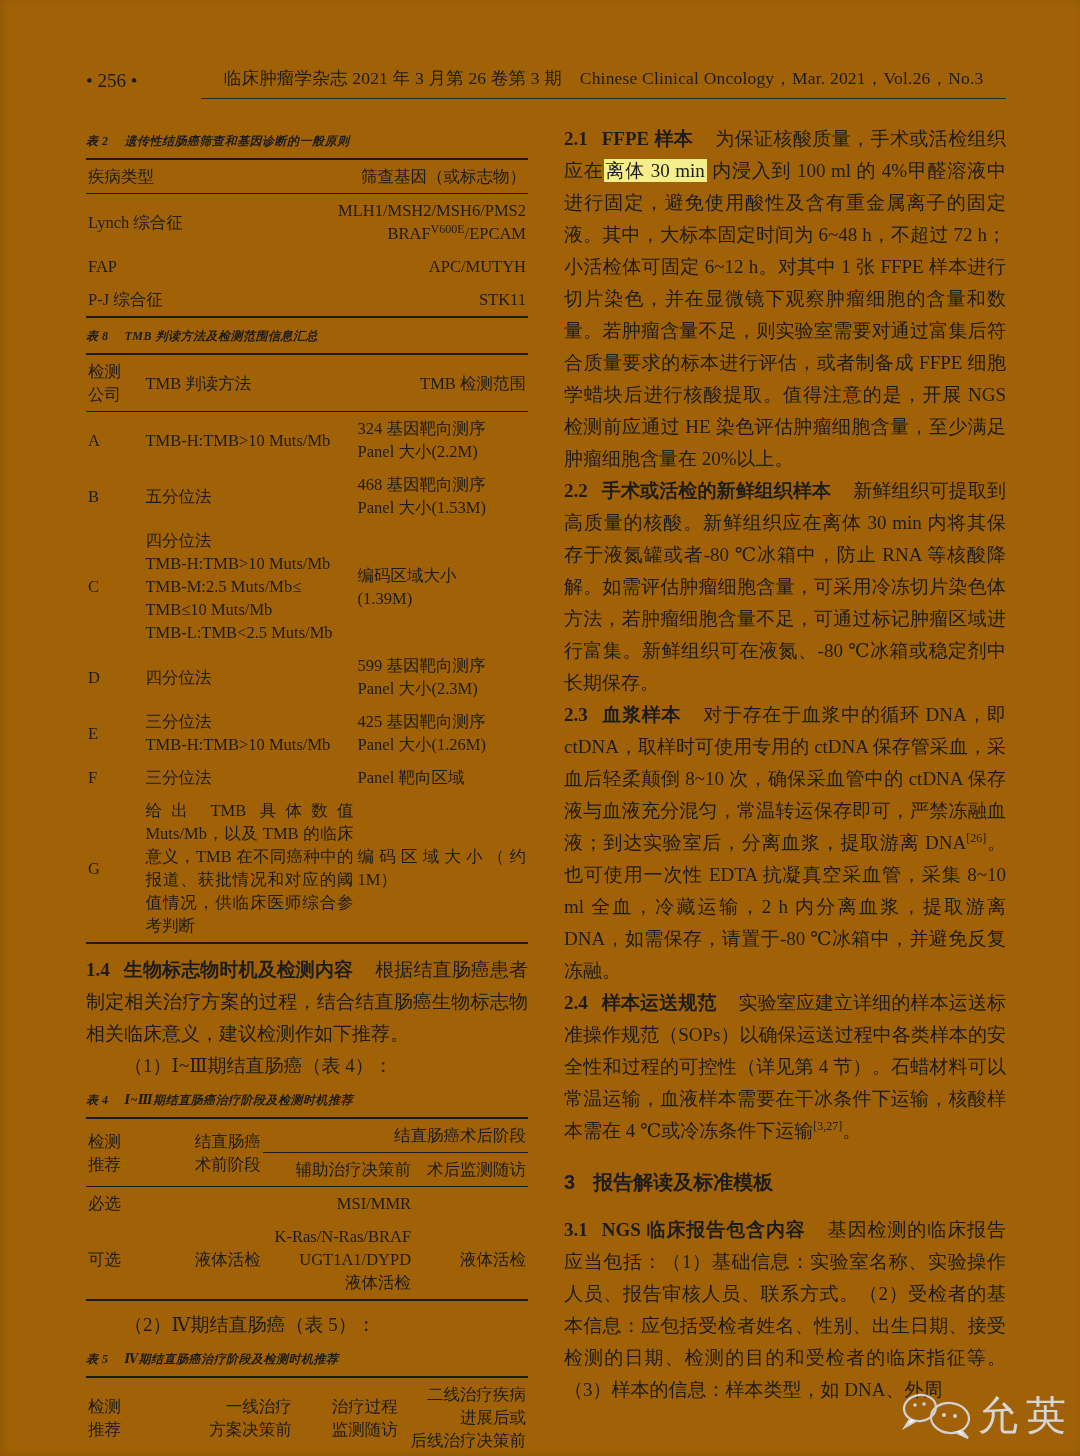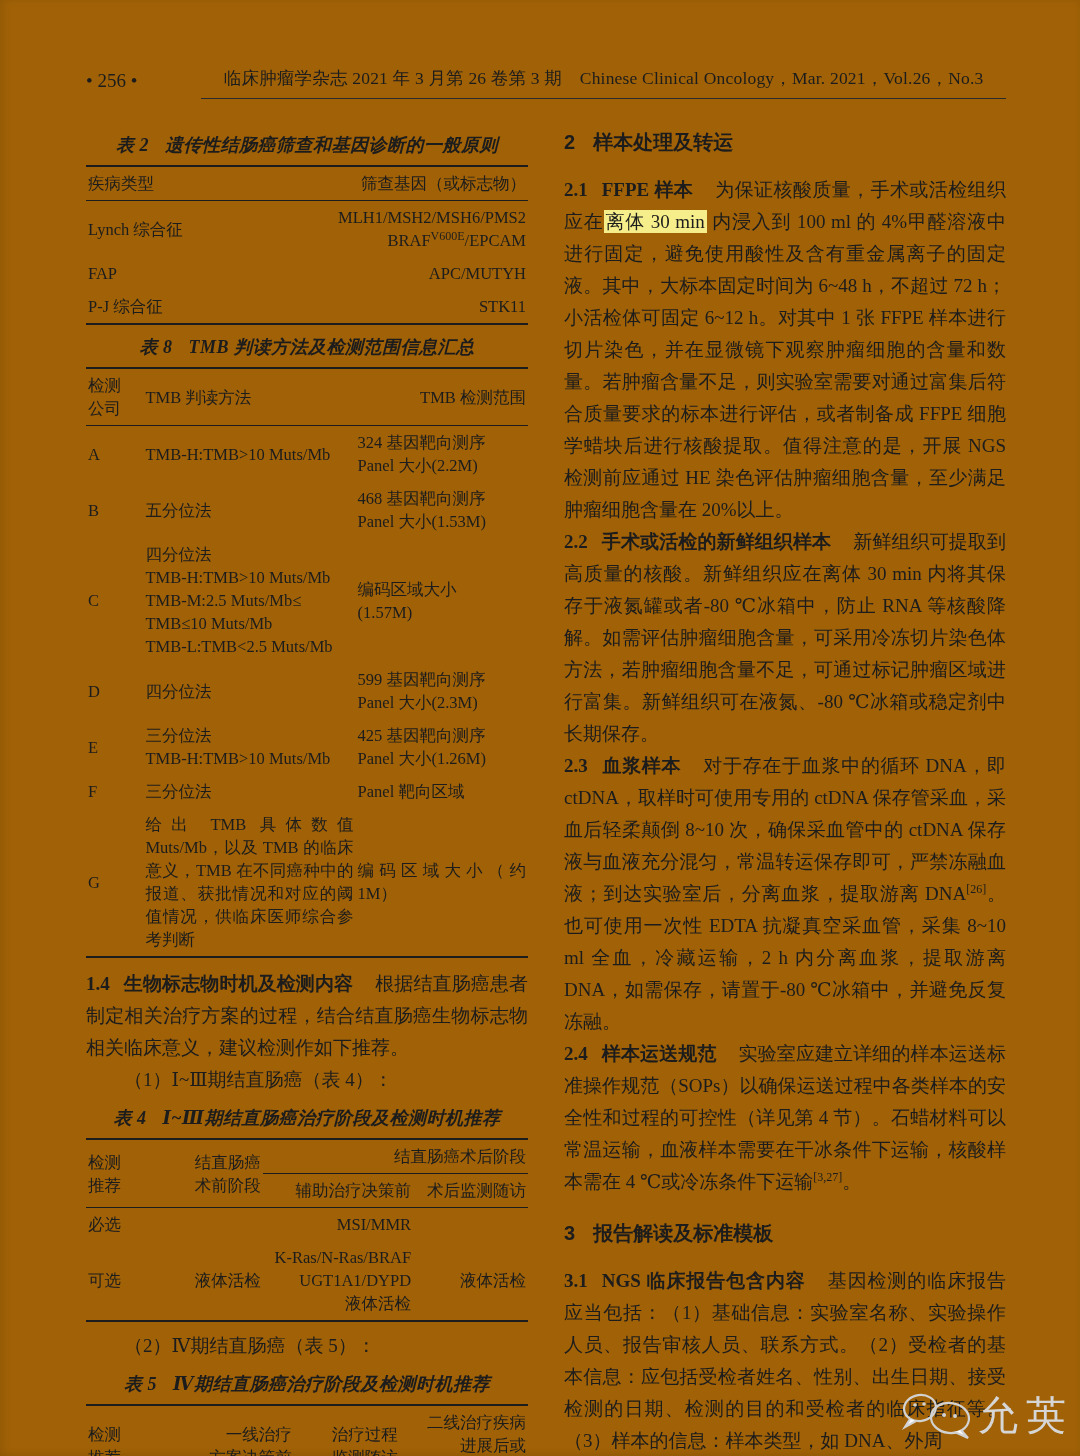--- a/index.html
+++ b/index.html
@@ -23,21 +23,21 @@
   .pnum{font-weight:bold;margin-right:14px;}
   .phead{font-weight:bold;margin-right:22px;}
   .indent{padding-left:38px;margin-top:2px;}
   .sec-head{font-family:"Liberation Sans","DejaVu Sans",sans-serif;font-weight:bold;
     font-size:20px;margin:6px 0 18px 0;}
   .sec-head .snum{margin-right:18px;}
   .sec-head.mt{margin-top:22px;}
   sup.ref{font-size:12px;vertical-align:super;line-height:0;}
   .hl{background:#f5ee8a;padding:1px 2px;}
   
-  .tbl-title{font-weight:bold;font-style:italic;text-align:center;font-size:18px;
+  .tbl-title{font-weight:bold;font-style:italic;text-align:left;font-size:12px;
     margin:10px 0 8px 0;letter-spacing:.5px;}
   .tbl-title .tno{margin-right:16px;font-style:italic;}
   table.jtable{width:100%;border-collapse:collapse;border-top:2.6px solid #1c1c1c;
     border-bottom:2.6px solid #1c1c1c;font-size:16.5px;line-height:23px;margin-bottom:4px;}
   table.jtable th,table.jtable td{font-weight:normal;padding:5px 2px;vertical-align:middle;}
   table.jtable thead th{border-bottom:1.3px solid #1c1c1c;}
   .ml{white-space:pre-line;}
   .c{text-align:right;}
   .l{text-align:left;}
   
@@ -133,21 +133,21 @@
 Panel 大小(1.53M)</td>
           </tr>
           <tr>
             <td class="l">C</td>
             <td class="l ml">四分位法
 TMB-H:TMB&gt;10 Muts/Mb
 TMB-M:2.5 Muts/Mb≤
 TMB≤10 Muts/Mb
 TMB-L:TMB&lt;2.5 Muts/Mb</td>
             <td class="l ml just">编码区域大小
-(1.57M)</td>
+(1.39M)</td>
           </tr>
           <tr>
             <td class="l">D</td>
             <td class="l ml">四分位法</td>
             <td class="l ml just">599 基因靶向测序
 Panel 大小(2.3M)</td>
           </tr>
           <tr>
             <td class="l">E</td>
             <td class="l ml">三分位法
@@ -226,23 +226,20 @@
 进展后或
 后线治疗决策前</th>
           </tr>
         </thead>
 
       </table>
     </div>
 
     <div class="col">
 
-      <div class="sec-head">
-        <span class="snum">2</span><span>样本处理及转运</span>
-      </div>
 
       <p class="body">
         <b class="pnum">2.1</b><b class="phead">FFPE 样本</b><span>为保证核酸质量，手术或活检组织应在</span><span class="hl">离体 30 min</span><span> 内浸入到 100 ml 的 4%甲醛溶液中进行固定，避免使用酸性及含有重金属离子的固定液。其中，大标本固定时间为 6~48 h，不超过 72 h；小活检体可固定 6~12 h。对其中 1 张 FFPE 样本进行切片染色，并在显微镜下观察肿瘤细胞的含量和数量。若肿瘤含量不足，则实验室需要对通过富集后符合质量要求的标本进行评估，或者制备成 FFPE 细胞学蜡块后进行核酸提取。值得注意的是，开展 NGS 检测前应通过 HE 染色评估肿瘤细胞含量，至少满足肿瘤细胞含量在 20%以上。</span>
       </p>
 
       <p class="body">
         <b class="pnum">2.2</b><b class="phead">手术或活检的新鲜组织样本</b><span>新鲜组织可提取到高质量的核酸。新鲜组织应在离体 30 min 内将其保存于液氮罐或者-80 ℃冰箱中，防止 RNA 等核酸降解。如需评估肿瘤细胞含量，可采用冷冻切片染色体方法，若肿瘤细胞含量不足，可通过标记肿瘤区域进行富集。新鲜组织可在液氮、-80 ℃冰箱或稳定剂中长期保存。</span>
       </p>
 
       <p class="body">

